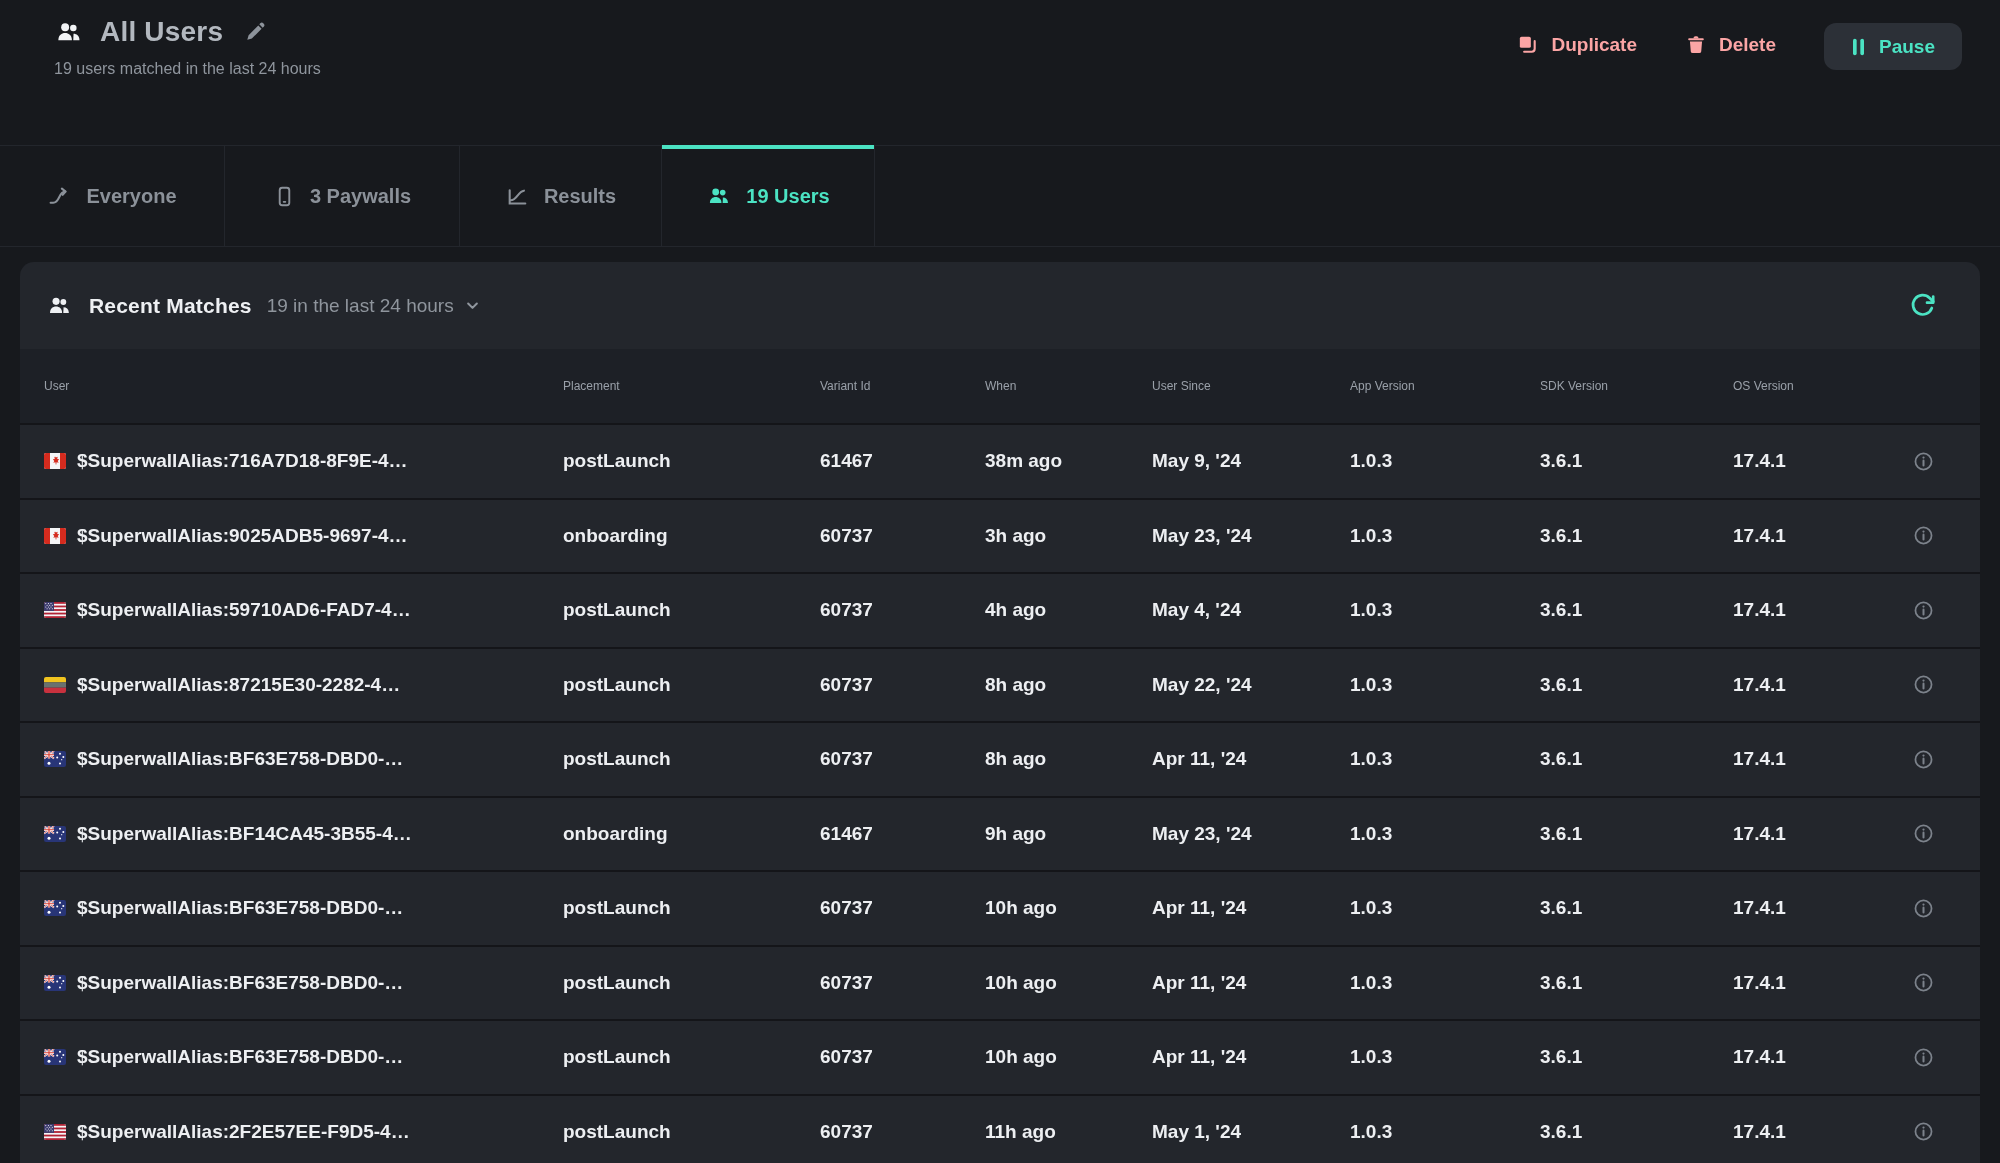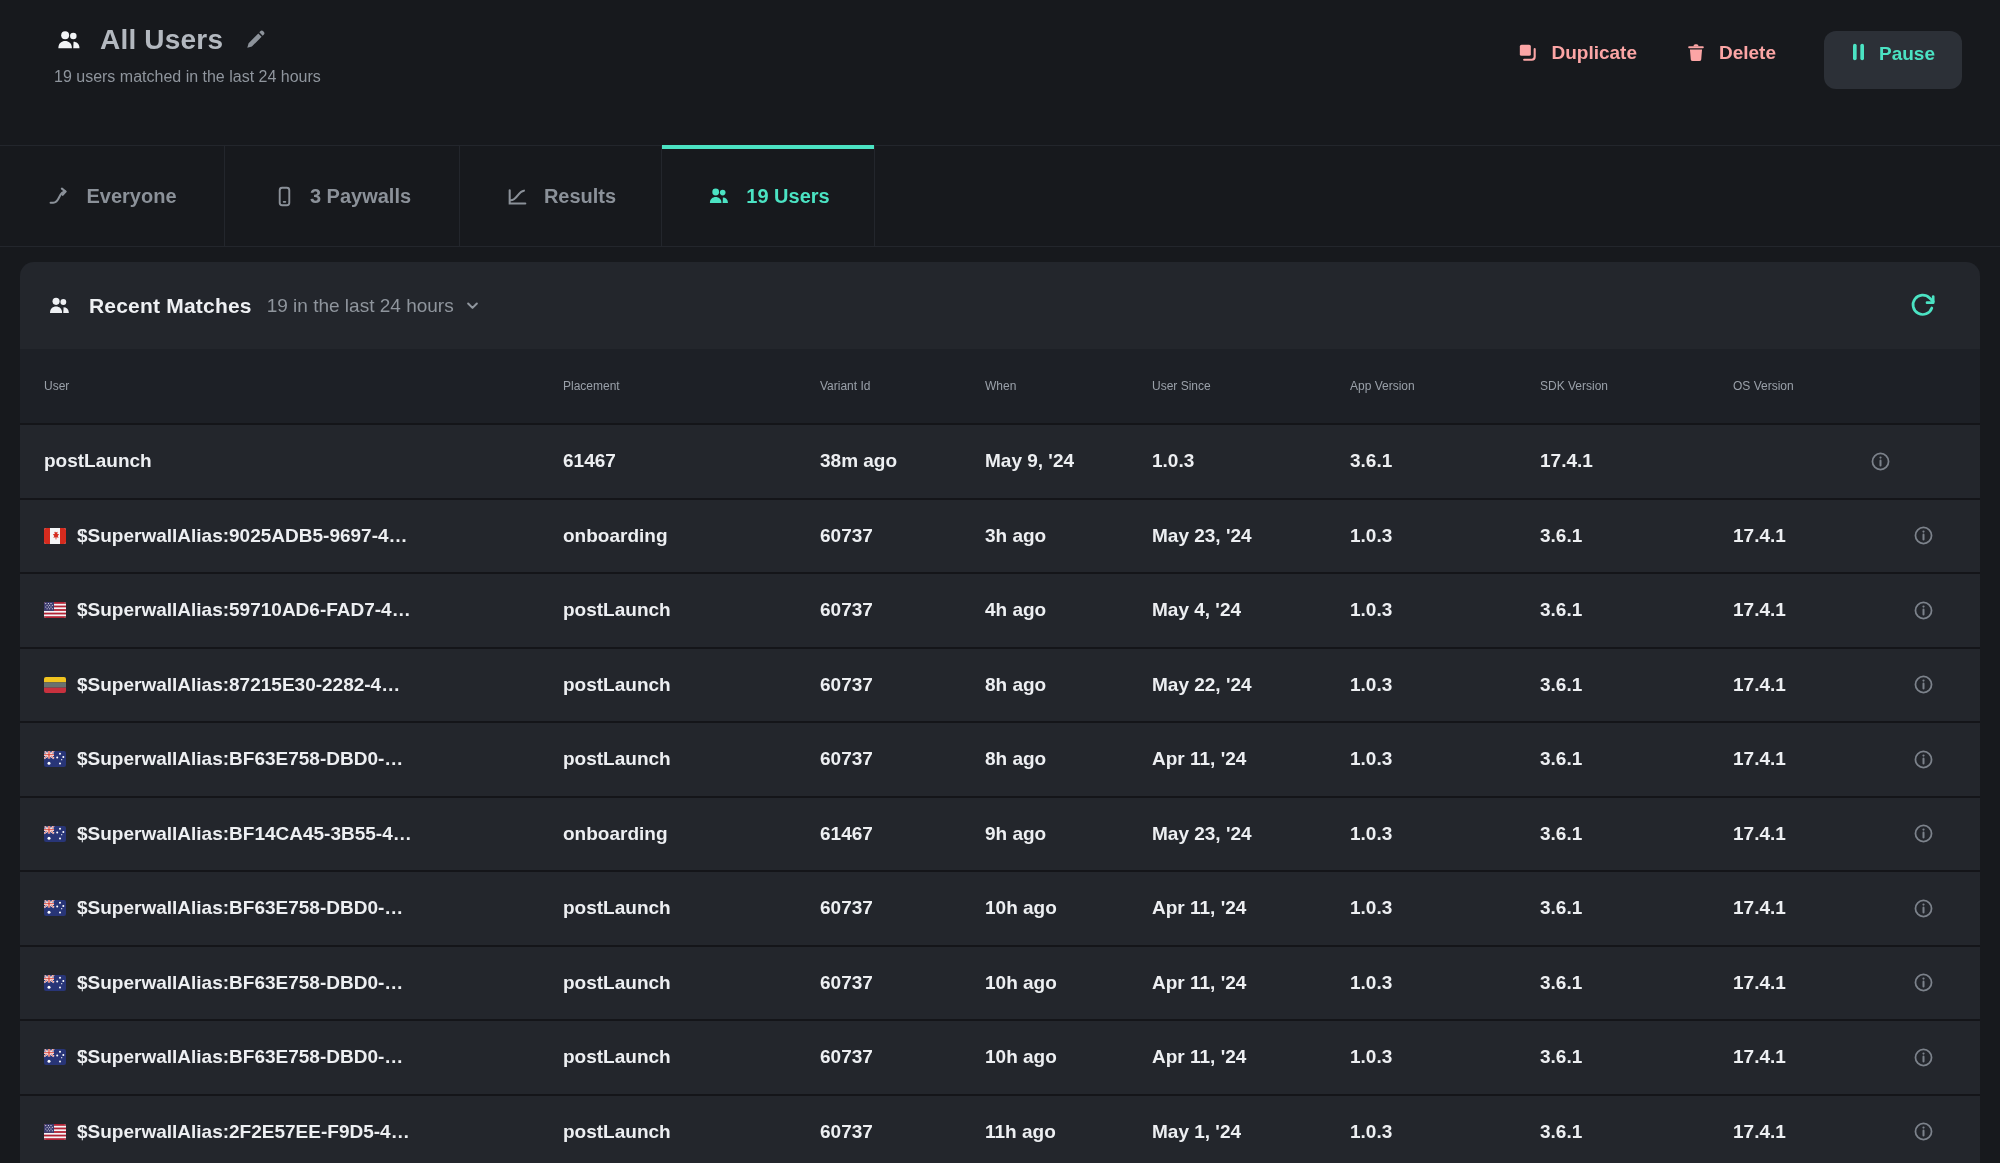--- a/index.html
+++ b/index.html
@@ -1,33 +1,33 @@
 <!DOCTYPE html>
 <html><head>
 <meta charset="utf-8">
 <style>
   * { margin:0; padding:0; box-sizing:border-box; }
   html,body { background:#101216; }
   body { font-family:"Liberation Sans","DejaVu Sans",sans-serif; }
   .page { position:relative; width:2000px; height:1163px; background:#17191d; overflow:hidden; }
 
   
-  .page-header { height:145px; padding:20px 38px 0 54px; display:flex; justify-content:space-between; }
+  .page-header { height:145px; padding:12px 38px 0 54px; display:flex; justify-content:space-between; }
   .title-row { display:flex; align-items:center; gap:16px; margin-top:4px; }
   .title-row .big-users { color:#f2f4f6; }
   .page-title { font-size:28px; font-weight:700; color:#b3b8bf; letter-spacing:.2px; }
   .pencil { color:#8d939b; margin-left:4px; cursor:pointer; }
   .subtitle { margin-top:12px; font-size:16px; color:#8f959d; }
 
   .header-actions { display:flex; align-items:flex-start; gap:48px; margin-top:11px; }
   .ghost-btn { display:flex; align-items:center; gap:12px; background:none; border:none;
                color:#fca5a5; font-family:inherit; font-size:19px; font-weight:700; cursor:pointer; padding:10px 0; }
-  .pause-btn { display:flex; gap:13px; background:#2c3037; border:none; border-radius:12px;
+  .pause-btn { display:flex; align-items:center; gap:13px; background:#2c3037; border:none; border-radius:12px;
                color:#4be3c3; font-family:inherit; font-size:19px; font-weight:700; cursor:pointer;
-               padding:12px 27px; height:58px; }
+               padding:12px 27px; height:47px; }
 
   
   .tab-bar { height:102px; display:flex; border-top:1px solid #23262c; border-bottom:1px solid #23262c; background:#17191d; }
   .tab { position:relative; display:flex; align-items:center; justify-content:center; gap:14px;
          border-right:1px solid #23262c; color:#8b9199; font-size:20px; font-weight:700; cursor:pointer; }
   .tab.t1{ width:225px; } .tab.t2{ width:235px; } .tab.t3{ width:202px; } .tab.t4{ width:213px; }
   .tab.active { color:#4be3c3; }
   .tab.active::before { content:''; position:absolute; top:-1px; left:0; right:0; height:4px; background:#4be3c3; }
   .tab-filler { flex:1; }
 
@@ -192,20 +192,31 @@
       <div class="th">When</div>
       <div class="th">User Since</div>
       <div class="th">App Version</div>
       <div class="th">SDK Version</div>
       <div class="th">OS Version</div>
       <div class="th"></div>
     </div>
 
     <div class="tbody" id="tbody">
   <div class="trow">
+    <div class="td td-user">
+      <span class="flag">
+              <svg width="22" height="16" viewBox="0 0 22 16">
+                <rect width="22" height="16" fill="#f4f5f7"></rect>
+                <rect width="6" height="16" fill="#d52b1e"></rect>
+                <rect x="16" width="6" height="16" fill="#d52b1e"></rect>
+                <path d="M11 2.6l.9 2 1.8-.8-.5 2.2 2 .3-1.5 1.6 1 1.8-2.2-.4-.2 2.2h-.6l-.2-2.2-2.2.4 1-1.8-1.5-1.6 2-.3-.5-2.2 1.8.8z" fill="#d52b1e"></path>
+              </svg>
+            </span>
+      <span class="alias">$SuperwallAlias:716A7D18-8F9E-4…</span>
+    </div>
     <div class="td">postLaunch</div>
     <div class="td">61467</div>
     <div class="td">38m ago</div>
     <div class="td">May 9, '24</div>
     <div class="td">1.0.3</div>
     <div class="td">3.6.1</div>
     <div class="td">17.4.1</div>
     <div class="td td-info">
       <span class="icon info">
         <svg width="21" height="21" viewBox="0 0 24 24" fill="none" stroke="currentColor" stroke-width="2">

